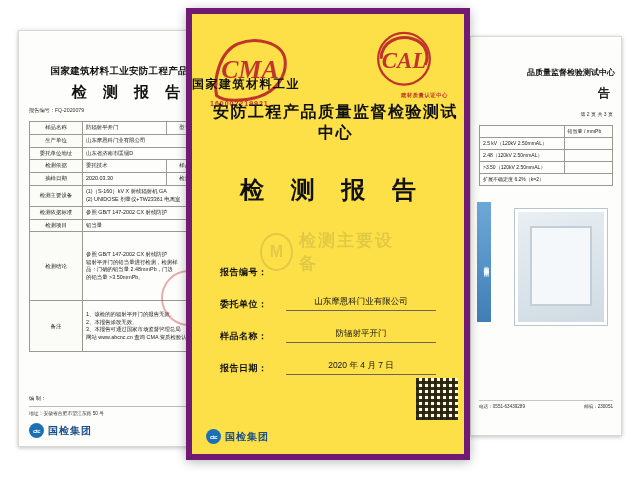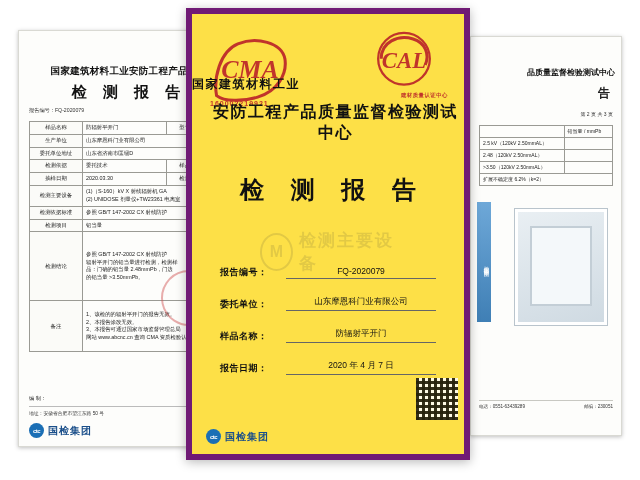--- a/index.html
+++ b/index.html
@@ -527,21 +527,20 @@
     <div class="c-big">检 测 报 告</div>
 
     <div class="watermark">
       <span class="wm-circle">M</span>
       <span class="wm-text">检测主要设备</span>
     </div>
 
     <div class="fields">
       <div class="frow">
         <span class="flabel">报告编号：</span>
-        <span class="fvalue">FQ-2020079</span>
       </div>
       <div class="frow">
         <span class="flabel">委托单位：</span>
         <span class="fvalue">山东摩恩科门业有限公司</span>
       </div>
       <div class="frow">
         <span class="flabel">样品名称：</span>
         <span class="fvalue">防辐射平开门</span>
       </div>
       <div class="frow">

